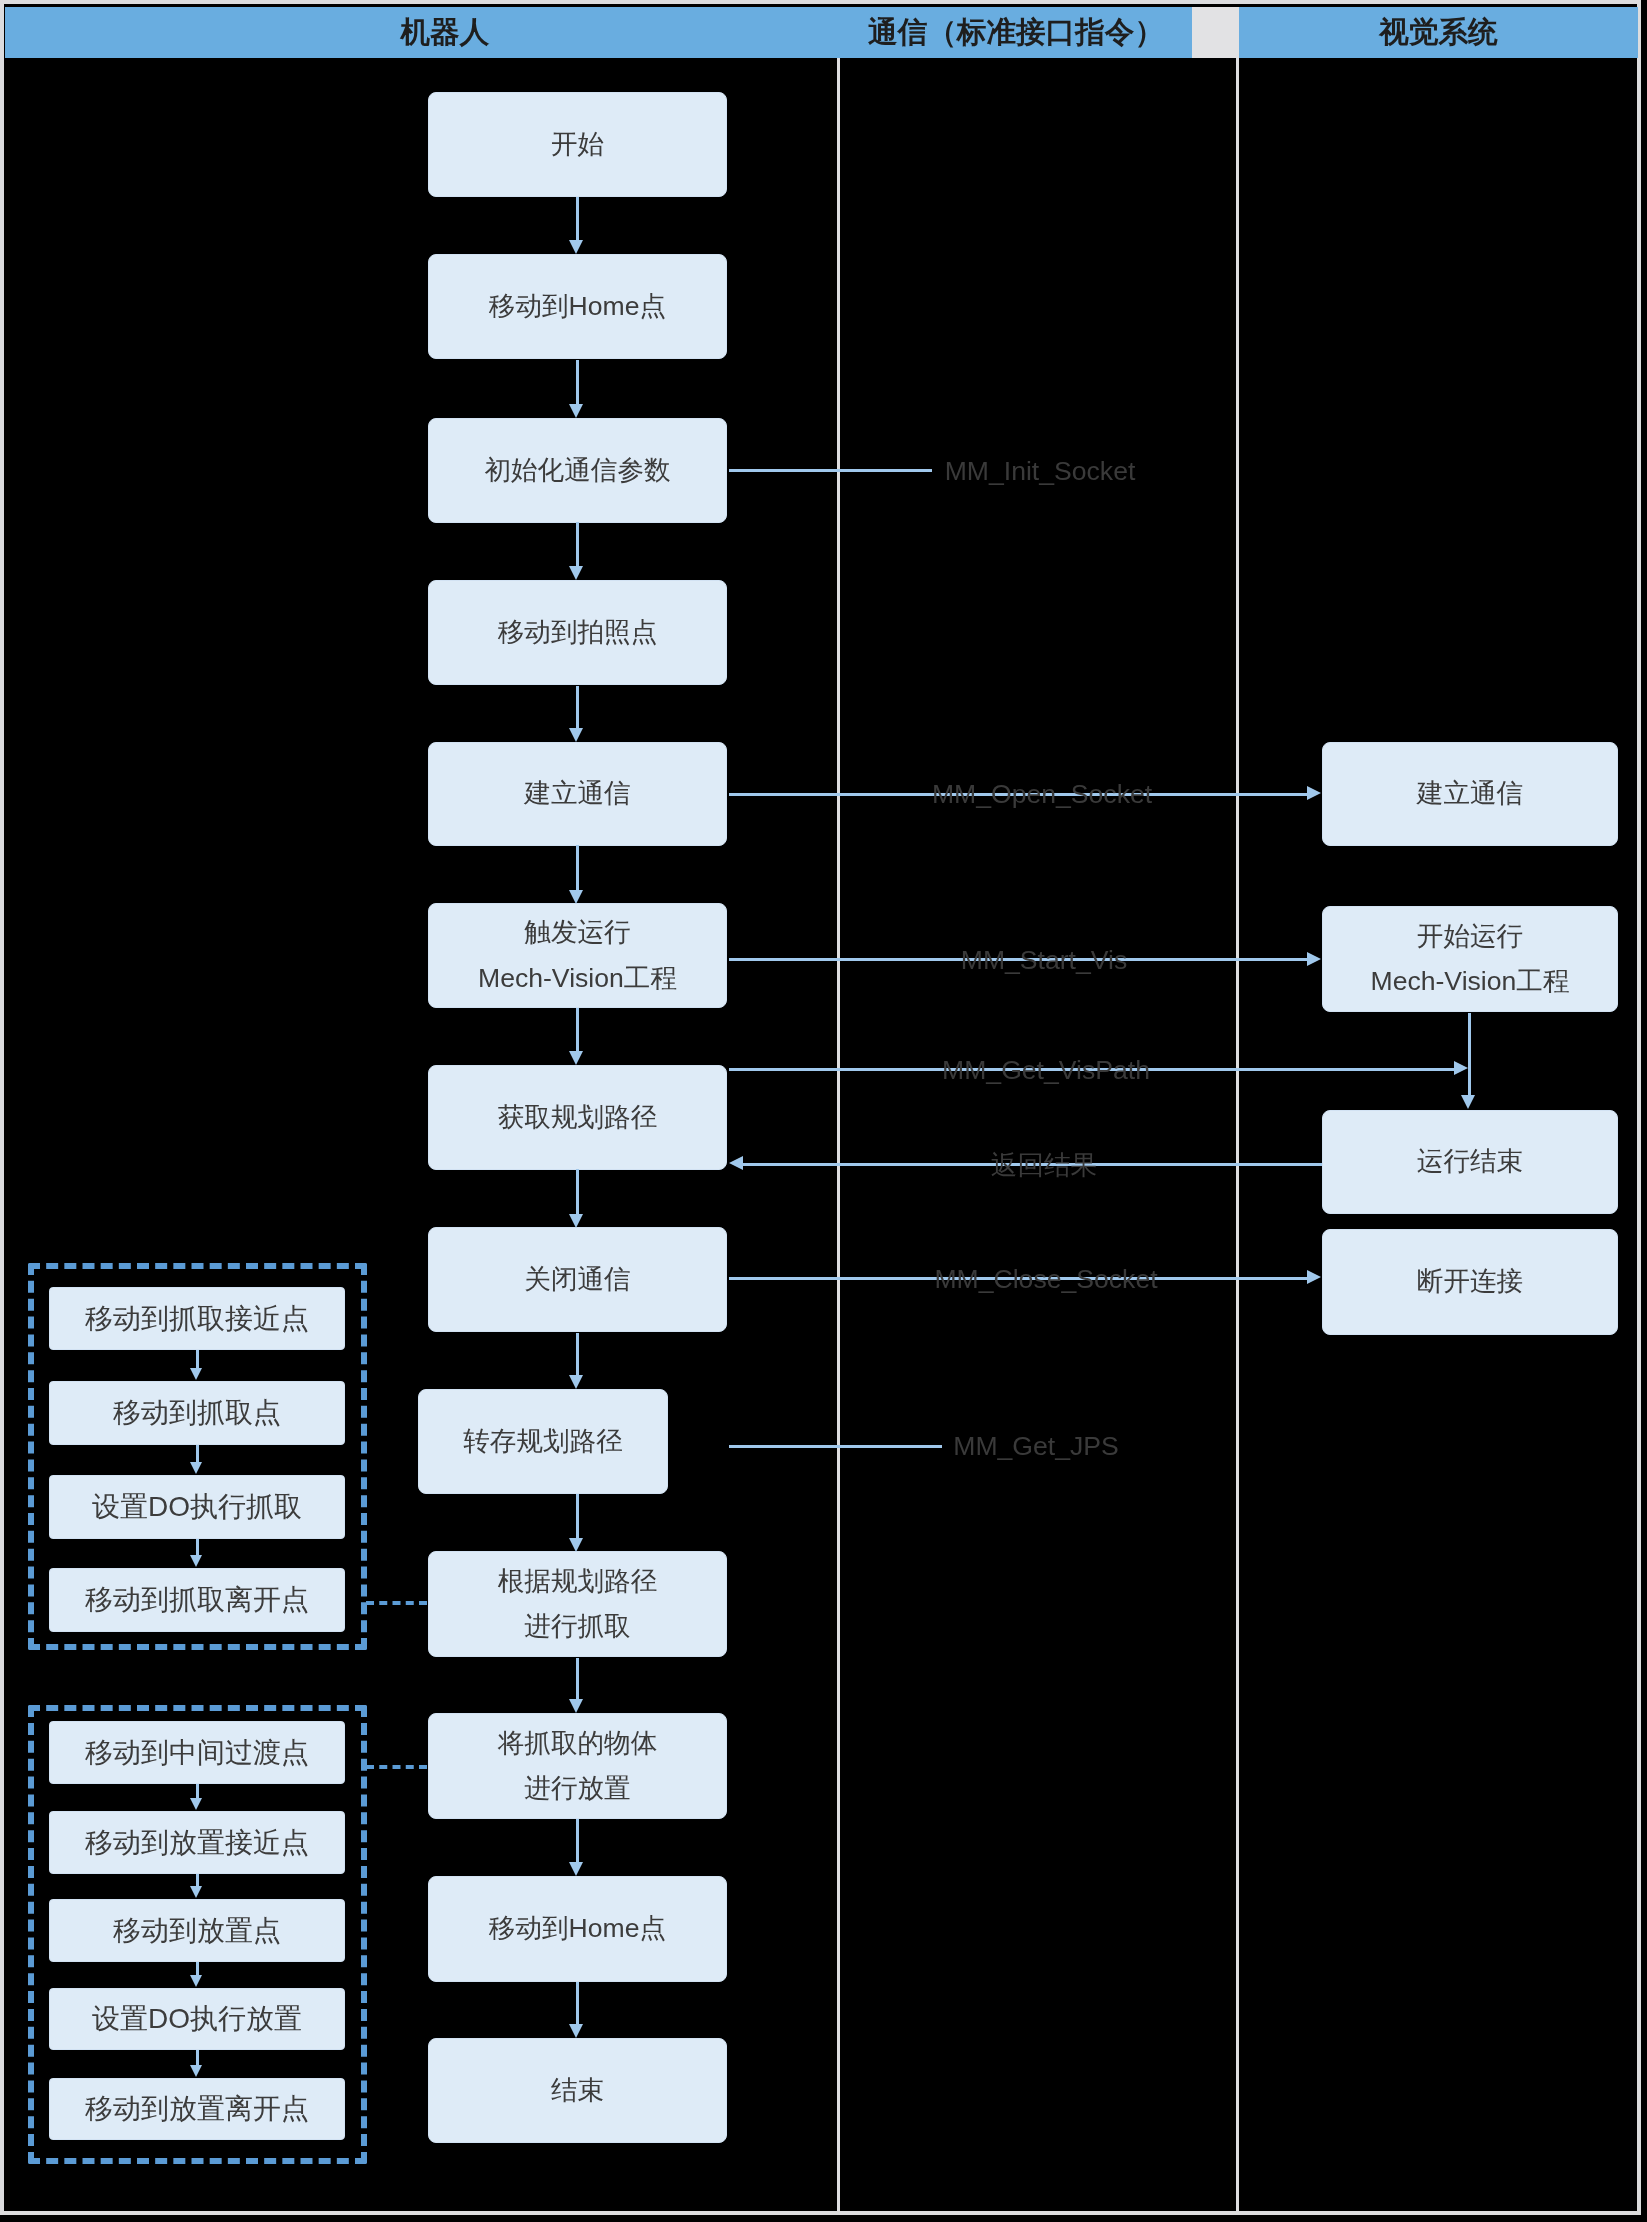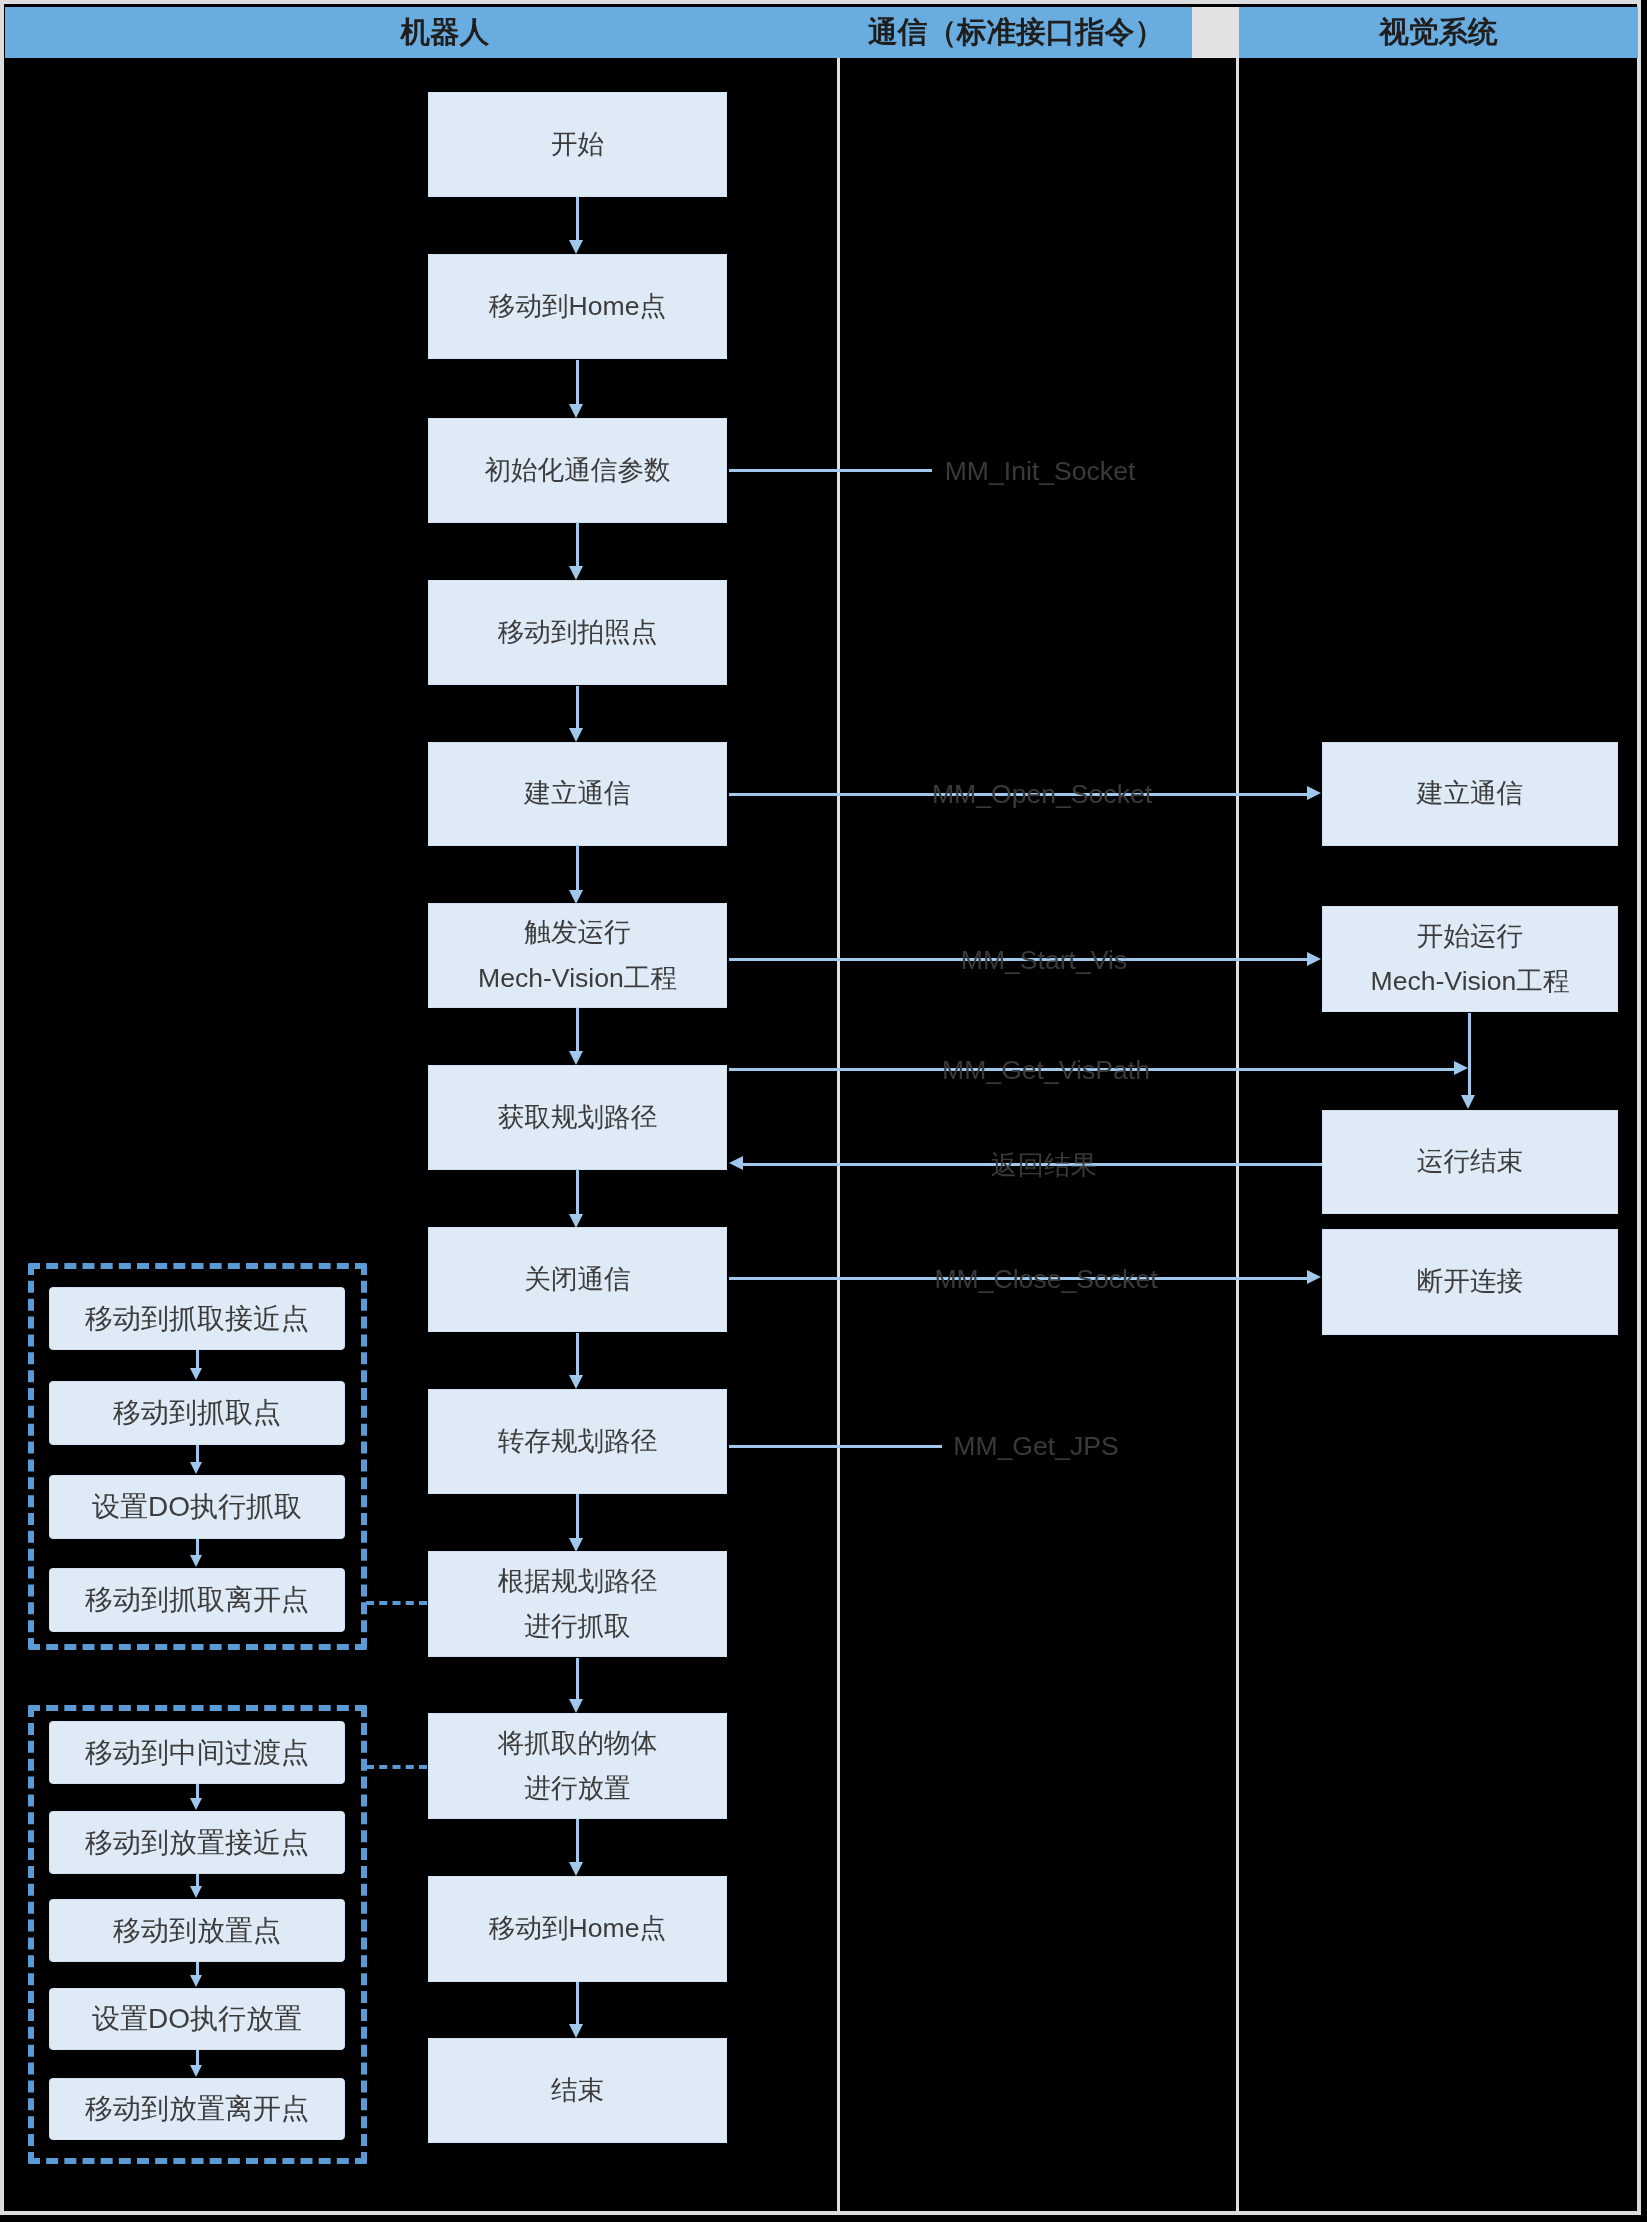--- a/index.html
+++ b/index.html
@@ -20,21 +20,21 @@
     font-family:"Liberation Sans","DejaVu Sans",sans-serif;overflow:hidden;
   }
   .frame{position:absolute;left:0;top:0;width:1641px;height:2215px;
     border:4.9px solid var(--frame);box-sizing:border-box;}
   .hstrip{position:absolute;left:4.9px;top:6.9px;width:1633px;height:51px;background:#E2E2E4;}
   .hcell{position:absolute;top:6.9px;height:51px;background:var(--header-fill);
     display:flex;align-items:center;justify-content:center;
     font-size:29.6px;font-weight:bold;color:var(--header-text);}
   .lane-div{position:absolute;top:58px;width:3px;height:2153px;background:#DEDEE0;}
   .node{position:absolute;background:var(--node-fill);border:1px solid var(--node-border);
-    border-radius:0;box-sizing:border-box;display:flex;align-items:center;justify-content:center;
+    border-radius:8px;box-sizing:border-box;display:flex;align-items:center;justify-content:center;
     text-align:center;color:var(--node-text);font-size:26.6px;line-height:1.7;white-space:pre-line;}
   .node.small{font-size:28px;border-radius:3.9px;line-height:1.2;}
   .vline{position:absolute;width:3px;background:var(--arrow);}
   .hline{position:absolute;height:3px;background:var(--arrow);}
   .head-down{position:absolute;width:0;height:0;
     border-left:7.9px solid transparent;border-right:7.9px solid transparent;
     border-top:14.8px solid var(--arrow);}
   .head-down.small{border-left-width:6.9px;border-right-width:6.9px;border-top-width:12.8px;}
   .head-right{position:absolute;width:0;height:0;
     border-top:7.9px solid transparent;border-bottom:7.9px solid transparent;
@@ -62,21 +62,21 @@
 
   <div class="node" style="left:428px;top:92px;width:299px;height:105px">开始</div>
   <div class="node" style="left:428px;top:254px;width:299px;height:105px">移动到Home点</div>
   <div class="node" style="left:428px;top:418px;width:299px;height:105px">初始化通信参数</div>
   <div class="node" style="left:428px;top:580px;width:299px;height:105px">移动到拍照点</div>
   <div class="node" style="left:428px;top:742px;width:299px;height:104px">建立通信</div>
   <div class="node" style="left:428px;top:903px;width:299px;height:105px">触发运行
 Mech-Vision工程</div>
   <div class="node" style="left:428px;top:1065px;width:299px;height:105px">获取规划路径</div>
   <div class="node" style="left:428px;top:1227px;width:299px;height:105px">关闭通信</div>
-  <div class="node" style="left:428px;top:1389px;width:299px;height:105px">转存规划路径</div>
+  <div class="node" style="left:418px;top:1389px;width:250px;height:105px">转存规划路径</div>
   <div class="node" style="left:428px;top:1551px;width:299px;height:106px">根据规划路径
 进行抓取</div>
   <div class="node" style="left:428px;top:1713px;width:299px;height:106px">将抓取的物体
 进行放置</div>
   <div class="node" style="left:428px;top:1876px;width:299px;height:106px">移动到Home点</div>
   <div class="node" style="left:428px;top:2038px;width:299px;height:105px">结束</div>
 
   <div class="node" style="left:1322px;top:742px;width:296px;height:104px">建立通信</div>
   <div class="node" style="left:1322px;top:906px;width:296px;height:106px">开始运行
 Mech-Vision工程</div>

